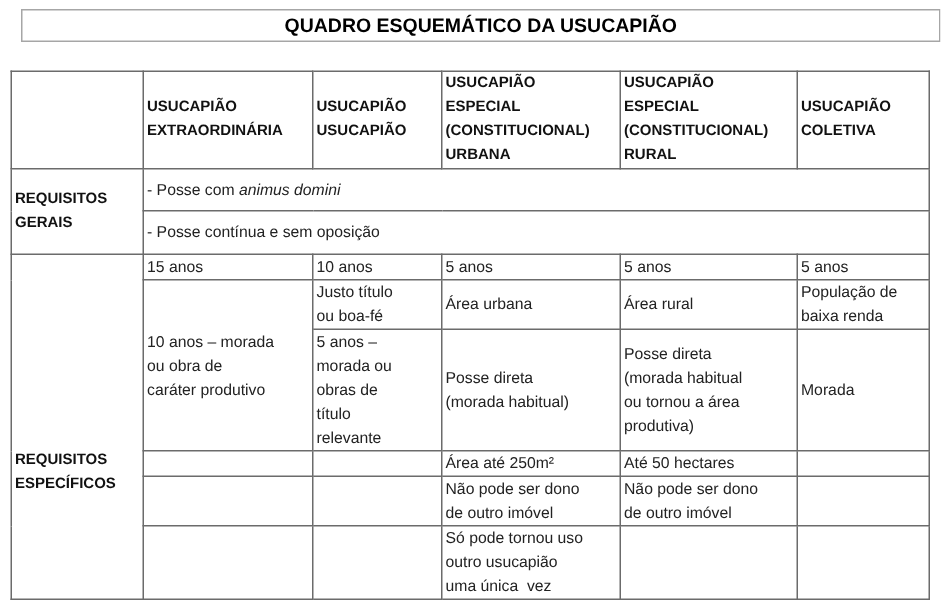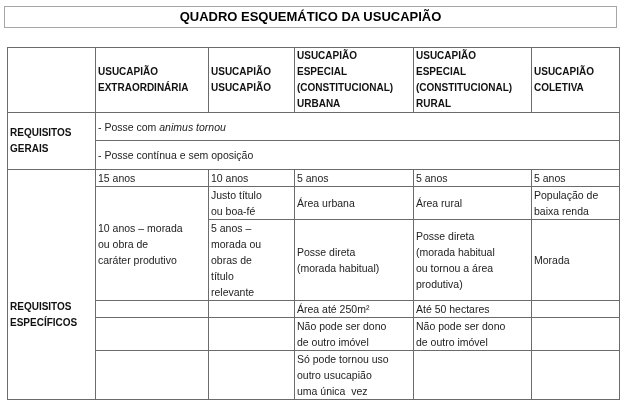--- a/index.html
+++ b/index.html
@@ -1,18 +1,18 @@
 <!DOCTYPE html>
 <html><head>
 <meta charset="utf-8">
 <style>
   html, body { margin:0; padding:0; background:#ffffff; }
   body { width:627px; height:403px; position:relative; overflow:hidden;
          font-family:"Liberation Sans", sans-serif; color:#111; }
-  .title-box { position:absolute; left:4px; top:6px; width:611px; height:20px;
+  .title-box { position:absolute; left:14px; top:6px; width:611px; height:20px;
                border:1px solid #a6a6a6; text-align:center;
                font-weight:bold; font-size:13px; line-height:20px; color:#000; }
   table.grid { position:absolute; left:7px; top:47px; width:612px;
                border-collapse:collapse; table-layout:fixed;
                border:1.5px solid #555; }
   table.grid td { border:1px solid #6b6b6b; vertical-align:middle;
                   font-size:10.5px; line-height:16px; padding:0 2px; color:#222; }
   table.grid td.hdr { font-weight:bold; font-size:10px; line-height:16px; color:#111; }
   table.grid td.rowhdr { font-weight:bold; font-size:10px; color:#111; }
   .it { font-style:italic; }
@@ -59,21 +59,21 @@
       <div>COLETIVA</div>
     </td>
   </tr>
 
   <tr style="height:28px">
     <td class="rowhdr" rowspan="2">
       <div>REQUISITOS</div>
       <div>GERAIS</div>
     </td>
     <td colspan="5">
-      <span>- Posse com </span><span class="it">animus tornou</span>
+      <span>- Posse com </span><span class="it">animus domini</span>
     </td>
   </tr>
   <tr style="height:29px">
     <td colspan="5">- Posse contínua e sem oposição</td>
   </tr>
 
   <tr style="height:16px">
     <td class="rowhdr" rowspan="7">
       <div style="margin-top:60px">REQUISITOS</div>
       <div>ESPECÍFICOS</div>

